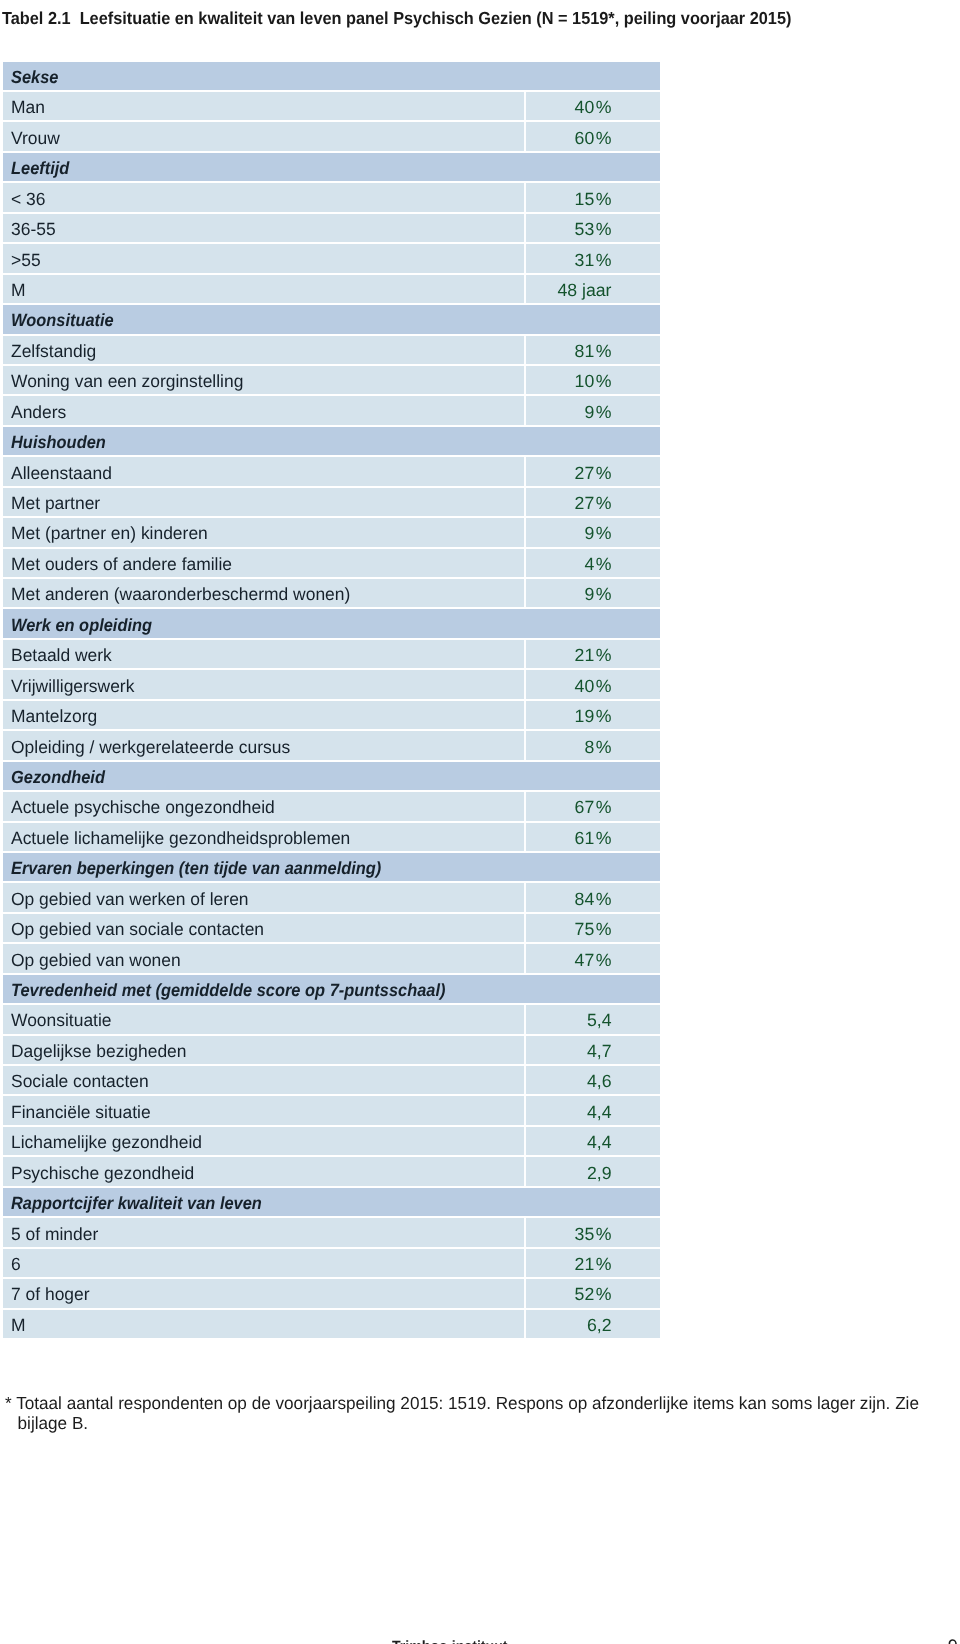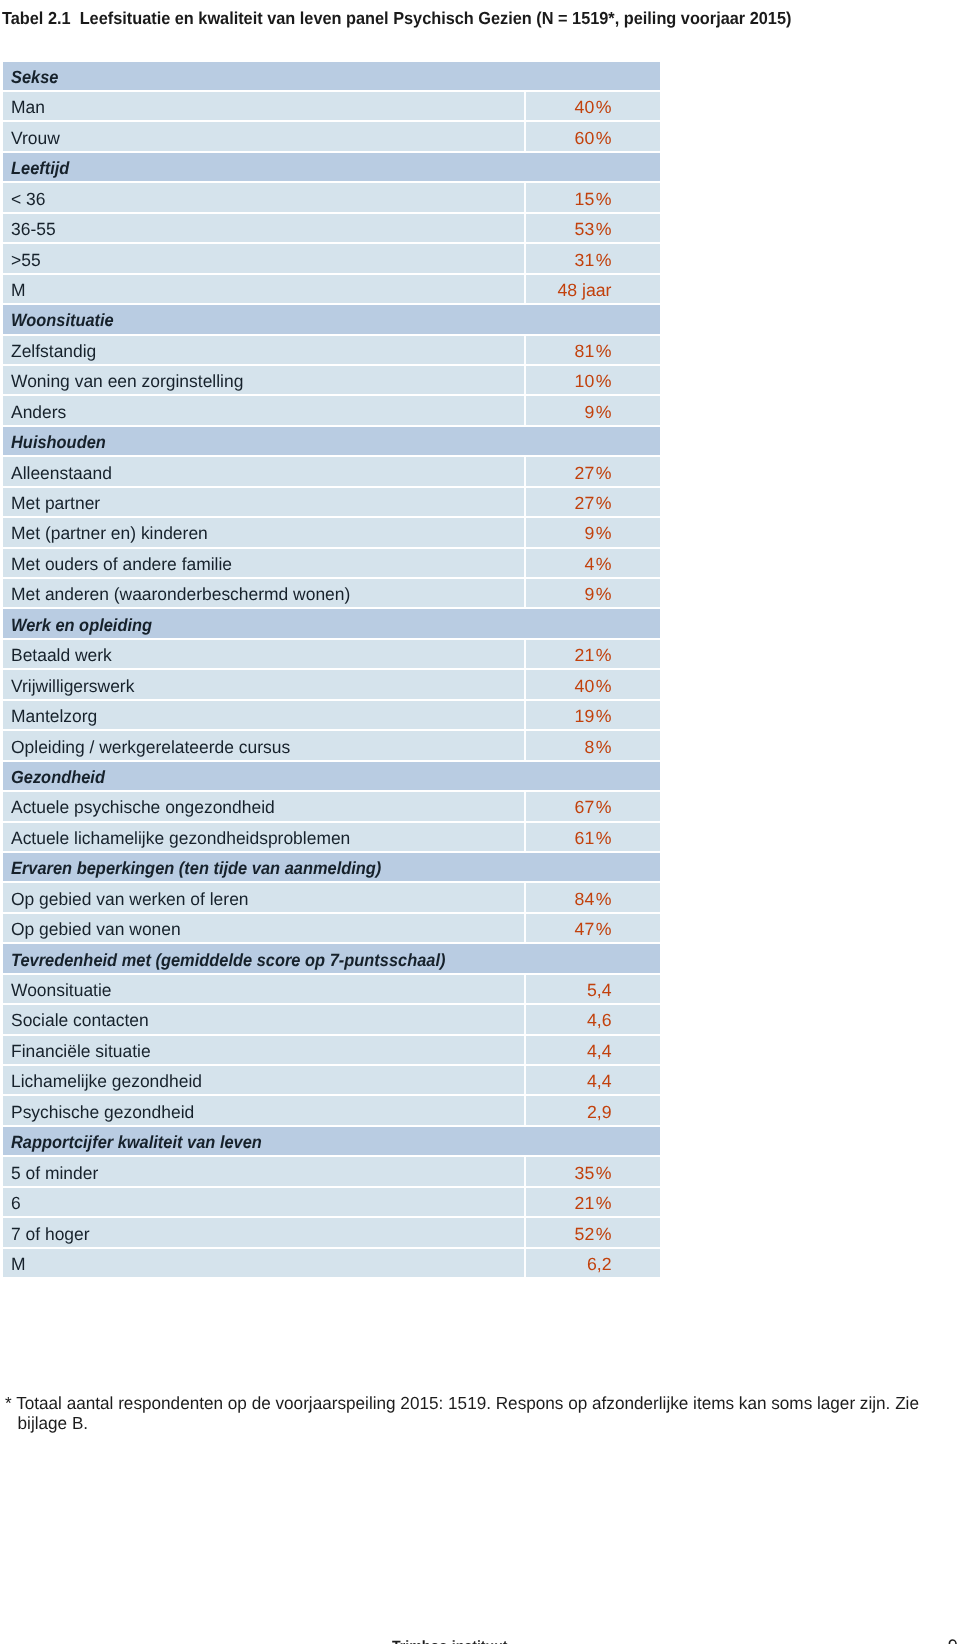--- a/index.html
+++ b/index.html
@@ -11,21 +11,21 @@
              white-space:pre;transform-origin:0 0;transform:scaleX(0.9375);}
   .table{position:absolute;left:3px;top:51.6px;width:657px;}
   .row{height:28.45px;margin-bottom:2px;position:relative;}
   .row.hdr{background:#b9cce2;font-style:italic;}
   .row.dat{background:#d5e3ec;}
   .lbl{position:absolute;left:7.7px;top:1.6px;height:100%;display:flex;align-items:center;
        font-size:17.7px;color:#16212b;white-space:nowrap;transform-origin:0 50%;
        transform:scaleX(0.986);}
   .row.hdr .lbl{font-weight:bold;transform:scaleX(0.928);}
   .val{position:absolute;right:48.5px;top:1.6px;height:100%;display:flex;align-items:center;
-       justify-content:flex-end;font-size:17.7px;color:#c2410c;white-space:nowrap;transform:scaleX(1);}
+       justify-content:flex-end;font-size:17.7px;color:#14532d;white-space:nowrap;transform:scaleX(1);}
   .divider{position:absolute;right:134.3px;top:0;bottom:0;width:1.7px;background:#fdfeff;}
   .note{position:absolute;left:4.6px;top:1384.2px;width:930px;font-size:17.5px;line-height:19.8px;
         color:#1c1c1c;text-indent:-12.8px;padding-left:12.8px;
         transform-origin:0 0;transform:scaleX(0.98);}
   .footer-name{position:absolute;left:391.7px;top:1628.7px;font-size:14.85px;font-weight:bold;
                color:#1c1c1c;white-space:nowrap;transform-origin:0 0;transform:scaleX(0.953);}
   .footer-page{position:absolute;left:947.8px;top:1625.5px;font-size:18.1px;color:#1c1c1c;}
 </style>
 </head>
 <body>
@@ -155,31 +155,41 @@
     </div>
     <div class="row hdr">
       <div class="lbl">Ervaren beperkingen (ten tijde van aanmelding)</div>
     </div>
     <div class="row dat">
       <div class="lbl">Op gebied van werken of leren</div>
       <div class="divider"></div>
       <div class="val">84 %</div>
     </div>
     <div class="row dat">
+      <div class="lbl">Op gebied van sociale contacten</div>
+      <div class="divider"></div>
+      <div class="val">75 %</div>
+    </div>
+    <div class="row dat">
       <div class="lbl">Op gebied van wonen</div>
       <div class="divider"></div>
       <div class="val">47 %</div>
     </div>
     <div class="row hdr">
       <div class="lbl">Tevredenheid met (gemiddelde score op 7-puntsschaal)</div>
     </div>
     <div class="row dat">
       <div class="lbl">Woonsituatie</div>
       <div class="divider"></div>
       <div class="val">5,4</div>
+    </div>
+    <div class="row dat">
+      <div class="lbl">Dagelijkse bezigheden</div>
+      <div class="divider"></div>
+      <div class="val">4,7</div>
     </div>
     <div class="row dat">
       <div class="lbl">Sociale contacten</div>
       <div class="divider"></div>
       <div class="val">4,6</div>
     </div>
     <div class="row dat">
       <div class="lbl">Financiële situatie</div>
       <div class="divider"></div>
       <div class="val">4,4</div>

